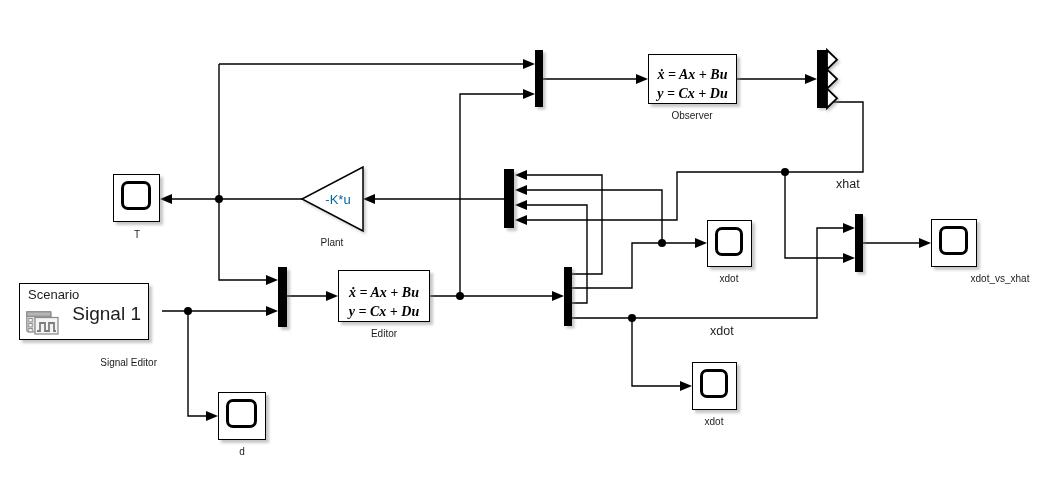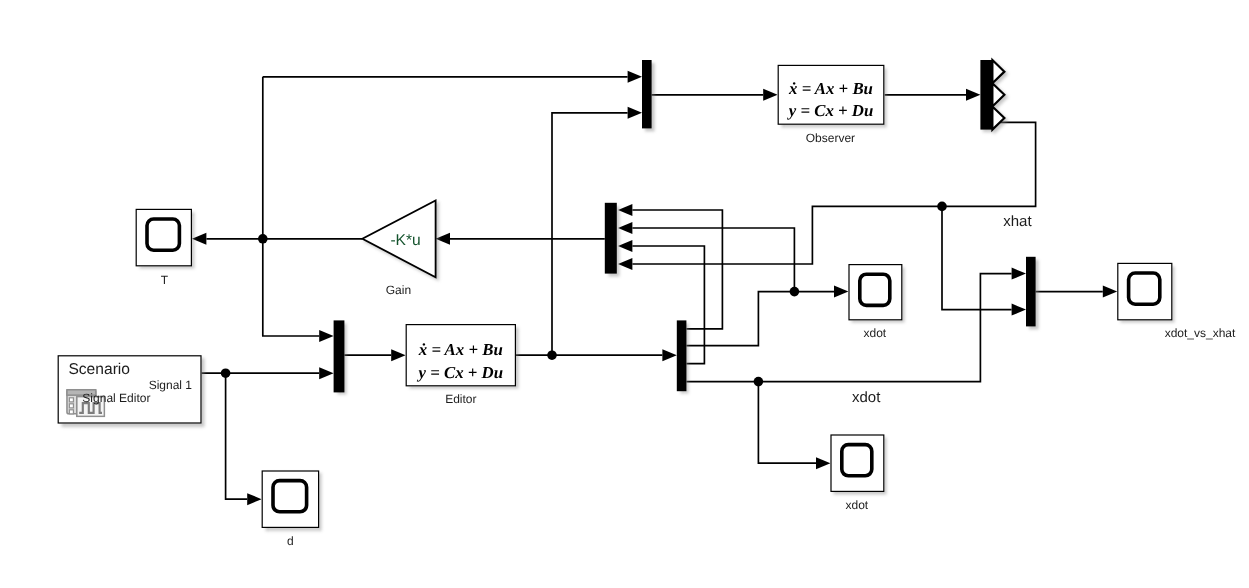--- a/index.html
+++ b/index.html
@@ -40,24 +40,24 @@
   }
   
   .busbar{
     position:absolute;z-index:2;background:#000;
   }
   
   .sedit{
     background:#ffffff;border:1.5px solid #000;
   }
   .sedit .scenario{position:absolute;left:8px;top:3px;font-size:13px;}
-  .sedit .portlabel{position:absolute;right:7px;top:19px;font-size:10px;}
+  .sedit .portlabel{position:absolute;right:7px;top:19px;font-size:19px;}
   .sedit .icon{position:absolute;left:6px;bottom:4px;}
   .gain-text{
-    position:absolute;z-index:3;font-size:13px;color:#14532d;text-align:center;
+    position:absolute;z-index:3;font-size:13px;color:#0369a1;text-align:center;
   }
   svg.shape{position:absolute;z-index:2;overflow:visible;}
 </style>
 </head>
 <body>
 
 <div class="canvas">
 
   <svg class="wires" width="1041" height="490" fill="none" stroke="#000" stroke-width="1.4">
 
@@ -136,21 +136,21 @@
 
   <div class="blk scope shadow" style="left:113px;top:174px;width:47px;height:48px;">
     <div class="screen"></div>
   </div>
   <div class="lbl" style="left:97px;top:229px;width:80px;">T</div>
 
   <svg class="shape" style="left:300px;top:165px;" width="68" height="68">
     <polygon points="63,2 63,66 2,34" fill="#ffffff" stroke="#000" stroke-width="1.5" style="filter:drop-shadow(2.5px 2.5px 1.5px rgba(130,130,130,0.45));"></polygon>
   </svg>
   <div class="gain-text" style="left:314px;top:192px;width:48px;">-K*u</div>
-  <div class="lbl" style="left:292px;top:237px;width:80px;">Gain</div>
+  <div class="lbl" style="left:292px;top:237px;width:80px;">Plant</div>
 
   <div class="busbar shadow" style="left:535px;top:50px;width:8px;height:57px;"></div>
 
   <div class="blk ss shadow" style="left:648px;top:54px;width:89px;height:50px;">
     <div>ẋ = Ax + Bu</div>
     <div>y = Cx + Du</div>
   </div>
   <div class="lbl" style="left:642px;top:110px;width:100px;">Observer</div>
 
   <svg class="shape" style="left:815px;top:48px;" width="26" height="64">
@@ -187,33 +187,33 @@
   </div>
   <div class="lbl" style="left:674px;top:416px;width:80px;">xdot</div>
 
   <div class="busbar shadow" style="left:855px;top:214px;width:8px;height:58px;"></div>
 
   <div class="blk scope shadow" style="left:931px;top:219px;width:46px;height:48px;">
     <div class="screen"></div>
   </div>
   <div class="lbl" style="left:940px;top:273px;width:120px;">xdot_vs_xhat</div>
 
-  <div class="blk sedit shadow" style="left:48px;top:283px;width:120px;height:57px;margin-top:13px;">
+  <div class="blk sedit shadow" style="left:19px;top:283px;width:130px;height:57px;">
     <div class="scenario">Scenario</div>
     <div class="portlabel">Signal 1</div>
     <svg class="icon" width="33" height="24" viewBox="0 0 33 24">
       <rect x="0.8" y="0.8" width="24" height="20" rx="1.5" fill="#dcdcdc" stroke="#8f8f8f" stroke-width="1.3"></rect>
       <rect x="0.8" y="0.8" width="24" height="4.5" fill="#b5b5b5" stroke="#8f8f8f" stroke-width="1.3"></rect>
       <rect x="2.8" y="7.5" width="3.4" height="3.4" fill="#fff" stroke="#8f8f8f"></rect>
       <rect x="2.8" y="12.5" width="3.4" height="3.4" fill="#fff" stroke="#8f8f8f"></rect>
       <rect x="2.8" y="17.5" width="3.4" height="3.4" fill="#fff" stroke="#8f8f8f"></rect>
       <rect x="9" y="6.5" width="23" height="16.5" fill="#f4f4f4" stroke="#8f8f8f" stroke-width="1.3"></rect>
       <polyline points="11,20 14,20 14,12 19,12 19,20 23,20 23,12 28,12 28,20 30,20" fill="none" stroke="#7d7d7d" stroke-width="1.8"></polyline>
     </svg>
   </div>
-  <div class="lbl" style="left:37px;top:327px;width:120px;">Signal Editor</div>
+  <div class="lbl" style="left:37px;top:357px;width:120px;text-align:right;">Signal Editor</div>
 
   <div class="blk scope shadow" style="left:218px;top:392px;width:48px;height:48px;">
     <div class="screen"></div>
   </div>
   <div class="lbl" style="left:202px;top:446px;width:80px;">d</div>
 
 </div>
 
 </body></html>

